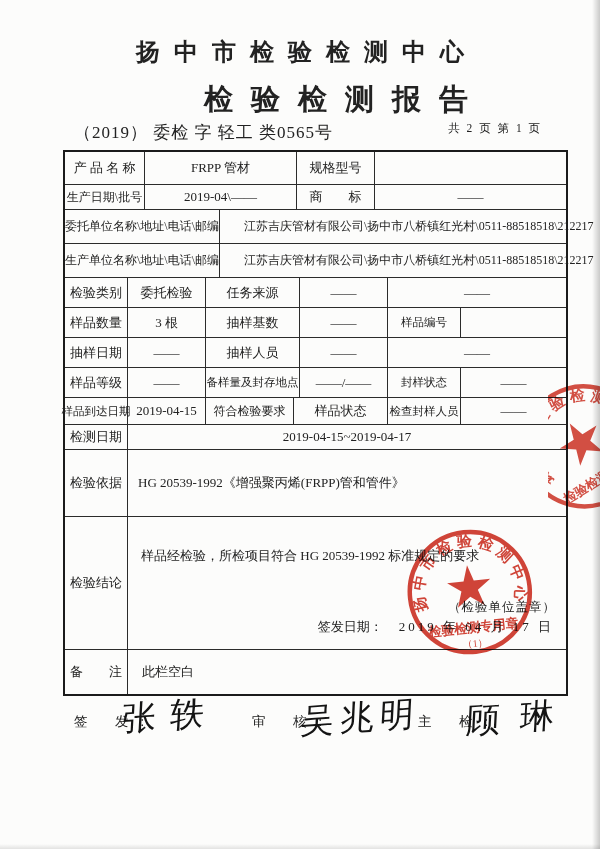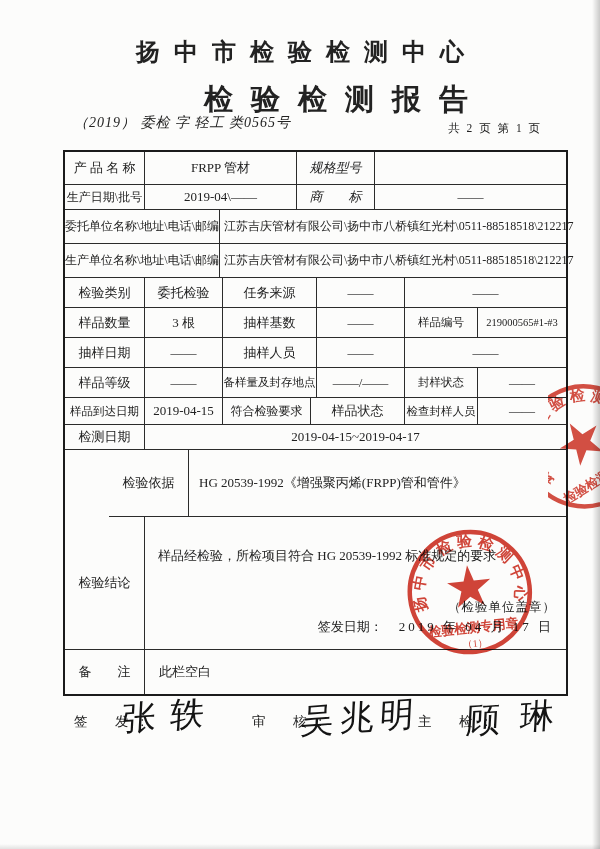--- a/index.html
+++ b/index.html
@@ -14,39 +14,39 @@
   .edge-right{position:absolute;top:0;right:0;width:8px;height:100%;
     background:linear-gradient(to right,rgba(0,0,0,0),rgba(0,0,0,.20));}
   .edge-bottom{position:absolute;bottom:0;left:0;width:100%;height:5px;
     background:linear-gradient(to bottom,rgba(0,0,0,0),rgba(0,0,0,.10));}
 
   
   .org-title{position:absolute;top:36px;left:0;width:100%;text-align:center;
     font-size:24px;font-weight:bold;letter-spacing:14px;padding-left:14px;box-sizing:border-box;}
   .report-title{position:absolute;top:80px;left:0;width:100%;text-align:center;
     font-size:29px;font-weight:bold;letter-spacing:18px;padding-left:18px;box-sizing:border-box;margin-left:36px;}
-  .ref-line{position:absolute;top:114px;left:74px;font-size:14px;letter-spacing:1px;font-style:italic;}
+  .ref-line{position:absolute;top:121px;left:74px;font-size:17px;letter-spacing:1px;}
   .page-info{position:absolute;top:121px;right:58px;font-size:11.5px;letter-spacing:2px;}
 
   
   .tbl{position:absolute;left:63px;top:150px;width:505px;border:2px solid #1b1b1b;box-sizing:border-box;}
   .trow{display:flex;border-bottom:1px solid #2b2b2b;align-items:stretch;}
   .trow:last-child{border-bottom:none;}
   .cell{border-right:1px solid #2b2b2b;display:flex;align-items:center;justify-content:center;
     text-align:center;font-size:13px;padding:2px 4px;box-sizing:border-box;flex:0 0 auto;white-space:nowrap;}
   .cell.last{border-right:none;flex:1 1 auto;}
   .cell.left{justify-content:flex-start;text-align:left;}
   .fs12{font-size:12px;text-align:right;} .fs115{font-size:11.5px;} .fs105{font-size:10.5px;}
   
-  .wA{width:80px;} .wB{width:152px;} .wC{width:78px;font-style:italic;}              
+  .wA{width:80px;} .wB{width:152px;} .wC{width:78px;}              
   .wL{width:155px;}                                                
-  .w1{width:80px;} .w2{width:78px;} .w3{width:94px;} .w4{width:88px;} .w5{width:73px;} 
-  
-  .h33{min-height:32px;} .h25{min-height:24px;} .h34{min-height:33px;}
-  .h30{min-height:29px;} .h27{min-height:26px;} .h68{min-height:66px;margin-left:44px;}
+  .w1{width:63px;} .w2{width:78px;} .w3{width:94px;} .w4{width:88px;} .w5{width:73px;} 
+  
+  .h33{min-height:32px;} .h25{min-height:24px;} .h34{min-height:33px;gap:20px;}
+  .h30{min-height:29px;} .h27{min-height:26px;} .h68{min-height:66px;}
   .h134{min-height:132px;} .h45{min-height:44px;}
 
   
   .concl{position:relative;display:block;padding:0;}
   .concl-text{position:absolute;left:13px;top:30px;width:400px;font-size:13px;text-align:left;white-space:normal;}
   .seal-note{position:absolute;right:10px;top:82px;font-size:12.5px;letter-spacing:1px;}
   .sign-date{position:absolute;right:12px;top:101px;font-size:13px;display:flex;gap:16px;}
   .sign-date .dt{letter-spacing:3px;}
 
   
@@ -106,21 +106,20 @@
       <div class="cell w4">——</div>
       <div class="cell last">——</div>
     </div>
 
     <div class="trow h30">
       <div class="cell w1">样品数量</div>
       <div class="cell w2">3 根</div>
       <div class="cell w3">抽样基数</div>
       <div class="cell w4">——</div>
       <div class="cell w5 fs115">样品编号</div>
-      <div class="cell last fs105">219000565#1-#3</div>
     </div>
 
     <div class="trow h30">
       <div class="cell w1">抽样日期</div>
       <div class="cell w2">——</div>
       <div class="cell w3">抽样人员</div>
       <div class="cell w4">——</div>
       <div class="cell last">——</div>
     </div>
 

